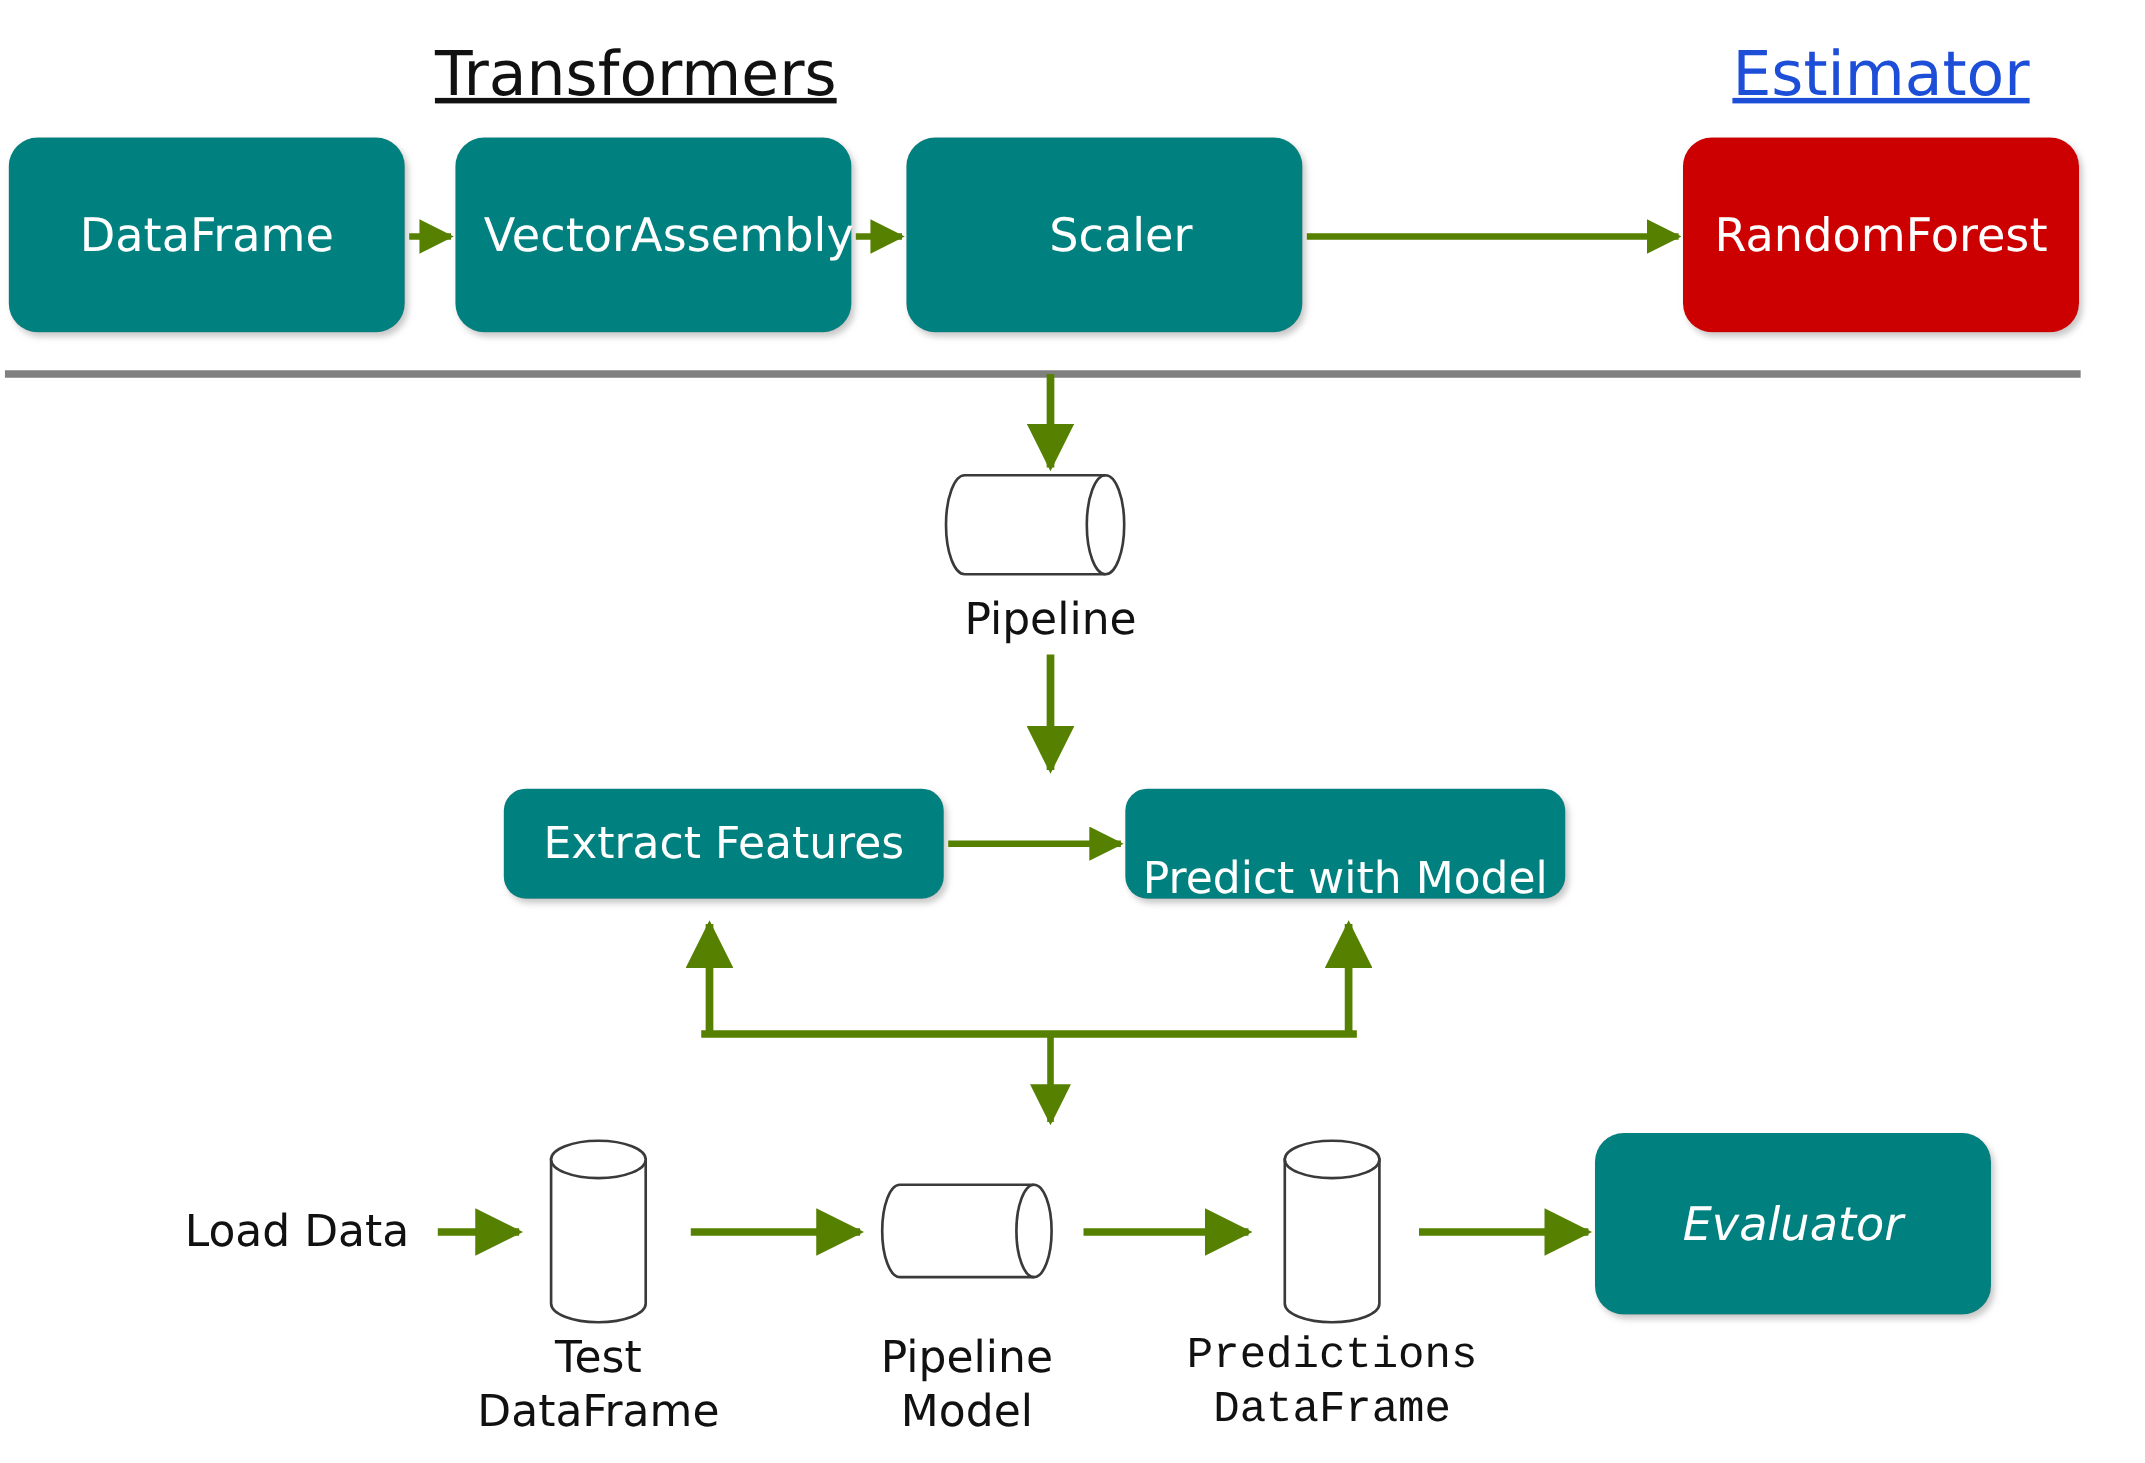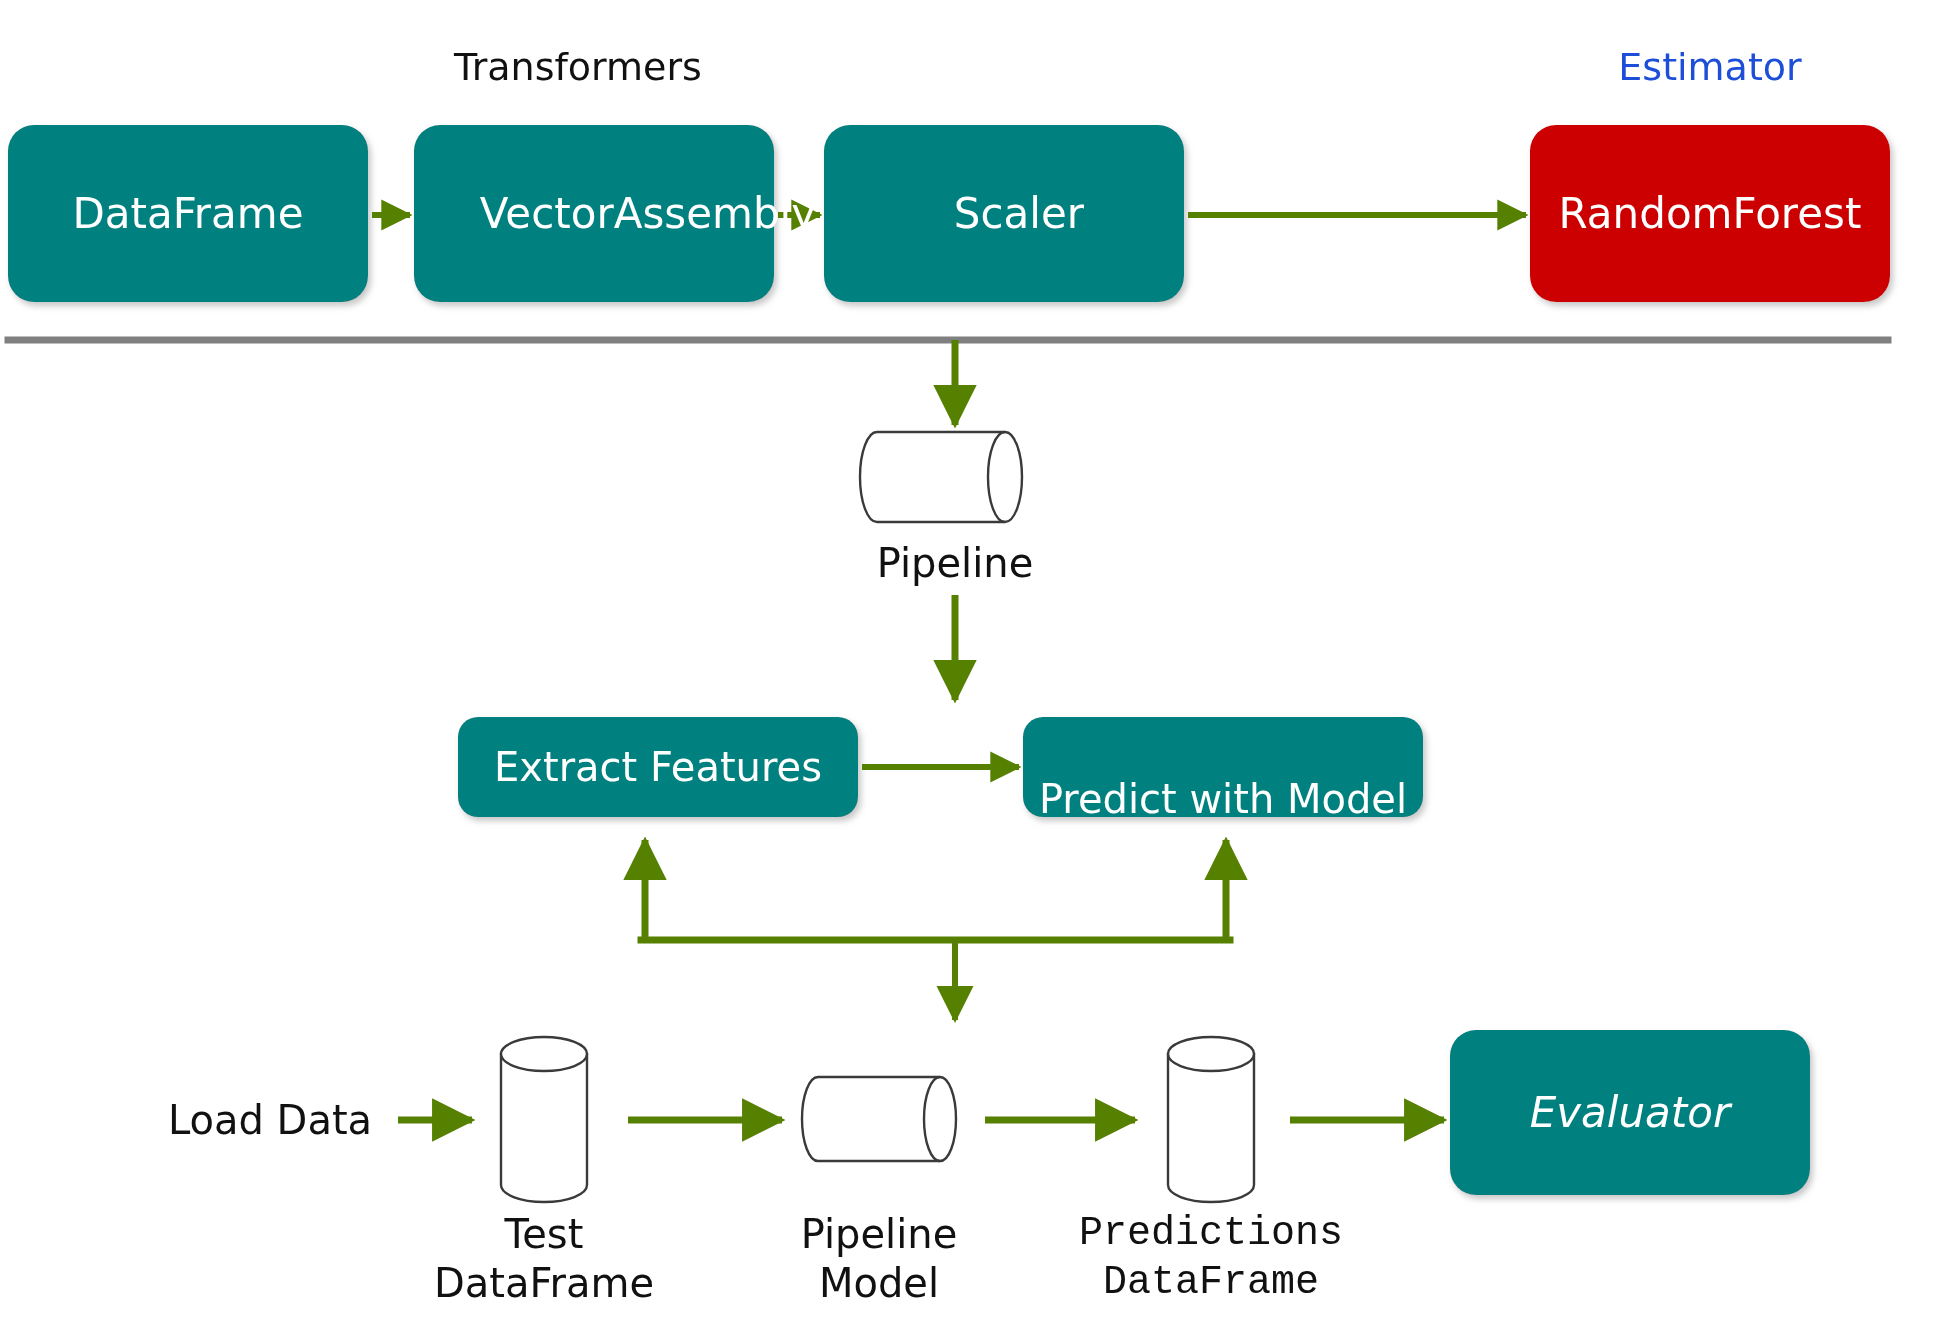--- a/index.html
+++ b/index.html
@@ -36,22 +36,23 @@
     font-size: 42px;
     font-family: "DejaVu Sans", sans-serif;
   }
   .cap-text {
     color: #111111;
     font-size: 40px;
     font-family: "DejaVu Sans", sans-serif;
     line-height: 1.22;
   }
   .hdr-text {
-    font-size: 38px;
+    font-size: 56px;
     font-family: "DejaVu Sans", sans-serif;
+    text-decoration: underline;
   }
 </style>
 </head>
 <body>
 
 <div id="stage">
 
   <svg class="layer" viewBox="0 0 1950 1330" xmlns="http://www.w3.org/2000/svg">
     <defs>
       <marker id="arrowGreen" viewBox="0 0 10 10" refX="9.2" refY="5" markerWidth="5.2" markerHeight="5.2" orient="auto-start-reverse">
@@ -115,21 +116,21 @@
       <ellipse cx="1211" cy="1054" rx="43" ry="17" fill="#ffffff" stroke="#3a3a3a" stroke-width="2.4"></ellipse>
     </g>
 
     <rect x="1450" y="1030" width="360" height="165" rx="26" ry="26" fill="#00807f" filter="url(#softShadow)"></rect>
   </svg>
 
   <div class="node-label hdr-text" style="left:378px; top:40px; width:400px; height:54px; color:#111111;">Transformers</div>
   <div class="node-label hdr-text" style="left:1530px; top:40px; width:360px; height:54px; color:#1d4ed8;">Estimator</div>
 
   <div class="node-label box-text" style="left:8px; top:125px; width:360px; height:177px;">DataFrame</div>
-  <div class="node-label box-text" style="left:414px; top:125px; width:388px; height:177px;padding-left:40px;">VectorAssembly</div>
+  <div class="node-label box-text" style="left:414px; top:125px; width:388px; height:177px;">VectorAssembly</div>
   <div class="node-label box-text" style="left:824px; top:125px; width:360px; height:177px;margin-left:15px;">Scaler</div>
   <div class="node-label box-text" style="left:1530px; top:125px; width:360px; height:177px;">RandomForest</div>
 
   <div class="node-label cap-text" style="left:805px; top:535px; width:300px; height:56px;">Pipeline</div>
 
   <div class="node-label box-text" style="left:458px; top:717px; width:400px; height:100px; font-size:40px;">Extract Features</div>
   <div class="node-label box-text" style="left:1023px; top:717px; width:400px; height:100px; font-size:40px;margin-top:32px;">Predict with Model</div>
 
   <div class="node-label cap-text" style="left:150px; top:1092px; width:240px; height:56px;">Load Data</div>
 

